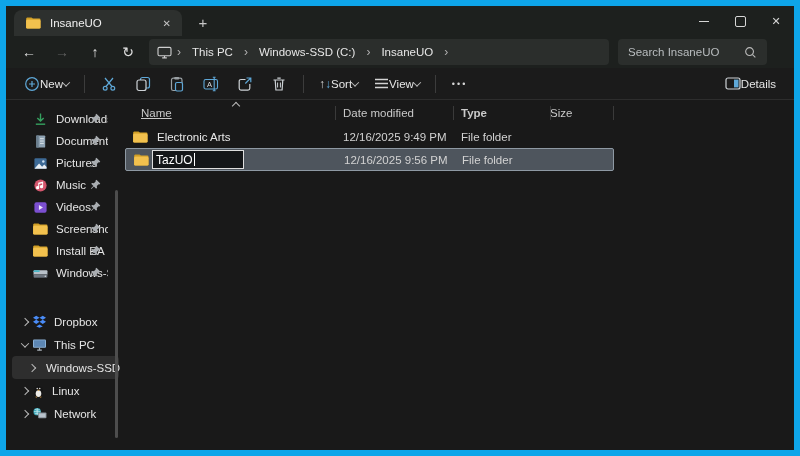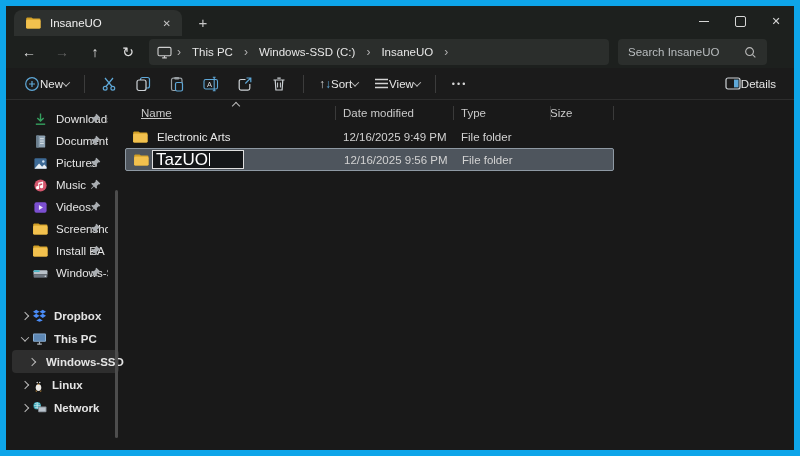--- a/index.html
+++ b/index.html
@@ -52,47 +52,47 @@
   .details-btn{margin-left:auto;}
 
   
   .main{position:absolute;top:94px;left:0;right:0;bottom:16px;display:flex;background:#191919;}
 
   .sidebar{width:119px;position:relative;padding-top:8px;box-sizing:border-box;flex:none;}
   .side-item{height:22px;display:flex;align-items:center;padding-left:27px;position:relative;
              font-size:11.5px;color:#e4e4e4;}
   .side-item .lbl{margin-left:8px;white-space:nowrap;overflow:hidden;max-width:52px;}
   .pin{position:absolute;right:24px;top:5px;}
-  .tree{margin-top:20px;font-weight:bold;}
+  .tree{margin-top:26px;}
   .tree-item{height:23px;display:flex;align-items:center;font-size:11.5px;color:#e4e4e4;margin:0 6px;
              border-radius:4px;padding-left:6px;box-sizing:border-box;}
   .tree-item .tchev{width:14px;display:flex;justify-content:center;flex:none;}
   .tree-item .lbl{margin-left:7px;white-space:nowrap;}
   .tree-item.nested{padding-left:13px;}
   .tree-item.selected{background:#2e2e2e;}
   .side-scroll{position:absolute;left:109px;top:90px;width:3px;height:248px;background:#4d4d4d;border-radius:2px;}
 
   .content{flex:1;position:relative;}
   .colheaders{position:relative;display:flex;height:25px;align-items:center;font-size:11.5px;color:#c9c9c9;}
   .col{box-sizing:border-box;white-space:nowrap;}
   .col-name{width:210px;padding-left:16px;text-decoration:underline;}
   .col-date{width:118px;padding-left:8px;}
-  .col-type{width:97px;padding-left:8px;}
+  .col-type{width:97px;padding-left:8px;font-weight:bold;}
   .col-size{width:63px;}
   .colsep{position:absolute;top:6px;width:1px;height:14px;background:#3a3a3a;}
   .sortcaret{position:absolute;left:108px;top:3px;}
 
   .filerow{display:flex;height:23px;align-items:center;width:489px;box-sizing:border-box;font-size:11.5px;}
   .cell-name{width:210px;display:flex;align-items:center;padding-left:8px;box-sizing:border-box;}
   .cell-name .fname{margin-left:9px;white-space:nowrap;}
   .cell-date{width:118px;padding-left:8px;box-sizing:border-box;color:#d2d2d2;white-space:nowrap;}
   .cell-type{width:97px;padding-left:8px;box-sizing:border-box;color:#d2d2d2;white-space:nowrap;}
   .filerow.selected{background:#4e555d;border:1px solid #8e99a3;border-radius:2px;}
   .rename-box{display:flex;align-items:center;height:19px;width:92px;margin-left:3px;background:#141618;
-              border:1px solid #dedede;box-sizing:border-box;padding:0 3px;font-size:17px;color:#fff;}
+              border:1px solid #dedede;box-sizing:border-box;padding:0 3px;font-size:12px;color:#fff;}
   .text-caret{width:1px;height:13px;background:#fff;margin-left:1px;}
 
   
   .statusbar{position:absolute;left:0;right:0;bottom:0;height:16px;background:#1f1f1f;border-top:1px solid #2a2a2a;
              display:flex;align-items:center;padding-left:12px;font-size:10.5px;color:#cfcfcf;box-sizing:border-box;}
   .st-sep{width:1px;height:10px;background:#6a6a6a;margin:0 9px;}
   .view-toggles{position:absolute;right:4px;top:0;height:16px;display:flex;align-items:center;}
   .view-btn{width:24px;height:14px;display:flex;align-items:center;justify-content:center;border-radius:2px;margin-left:2px;}
   .view-btn.active{background:#3e4040;}
 

